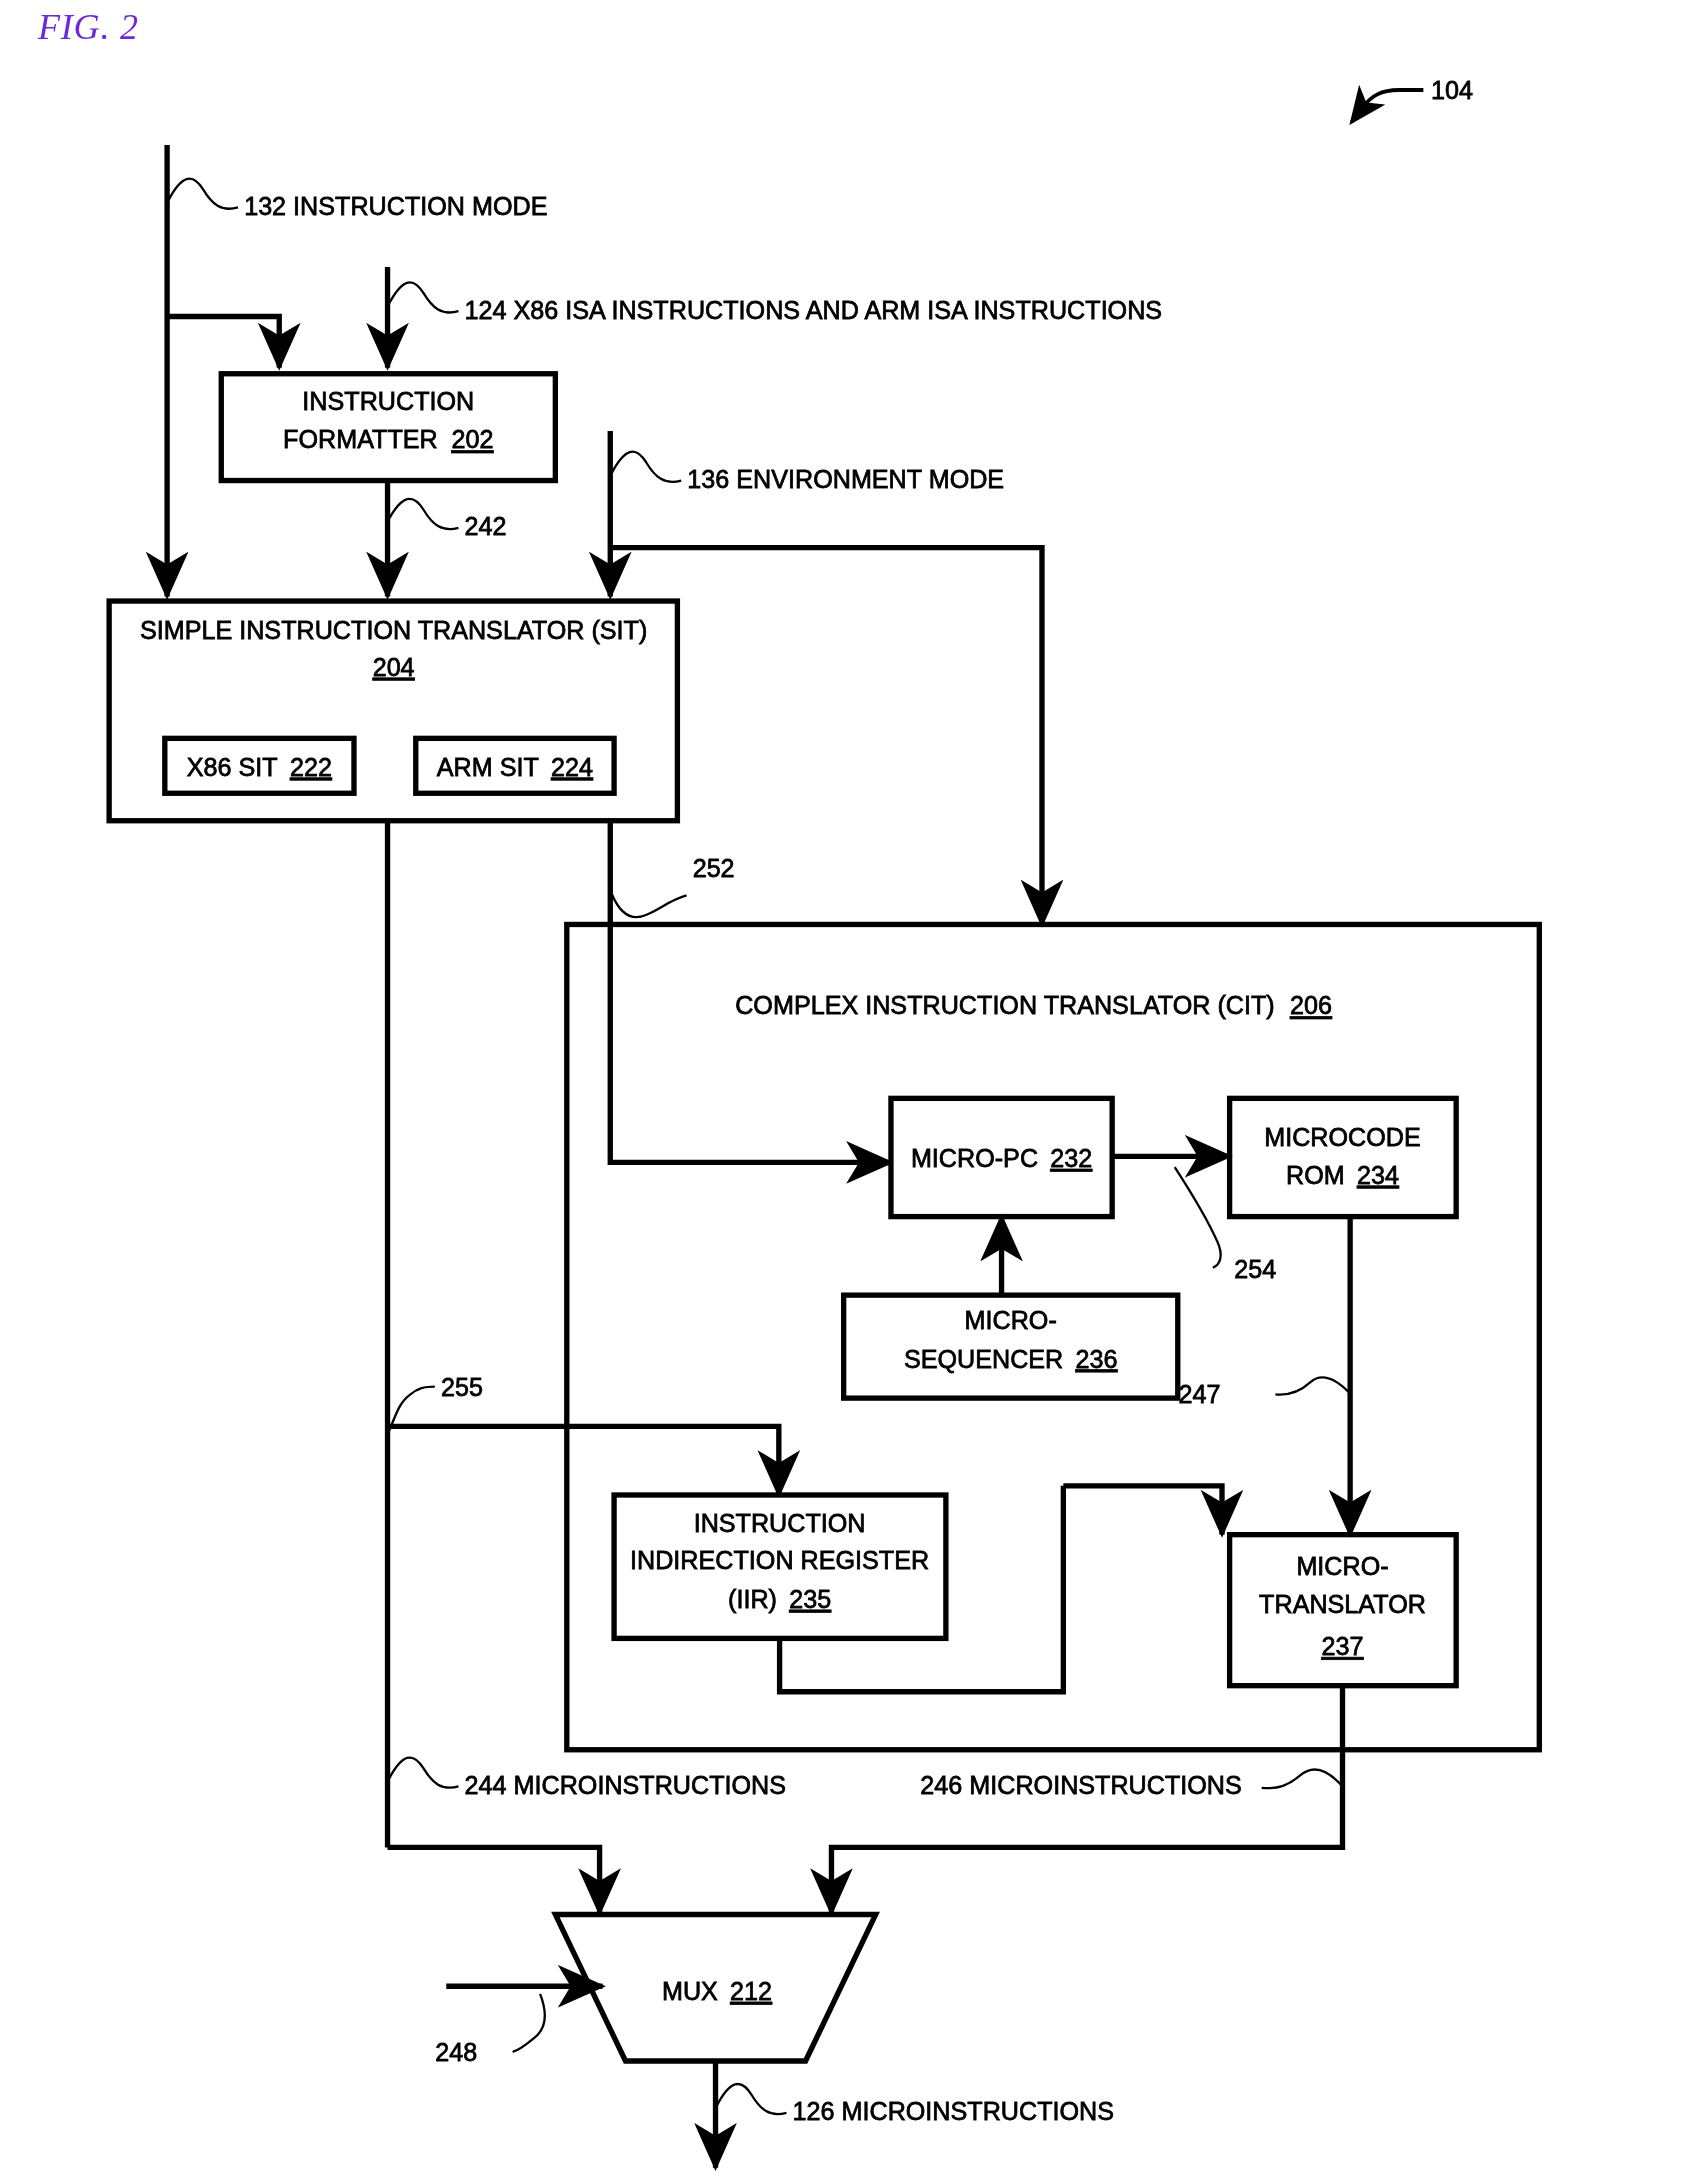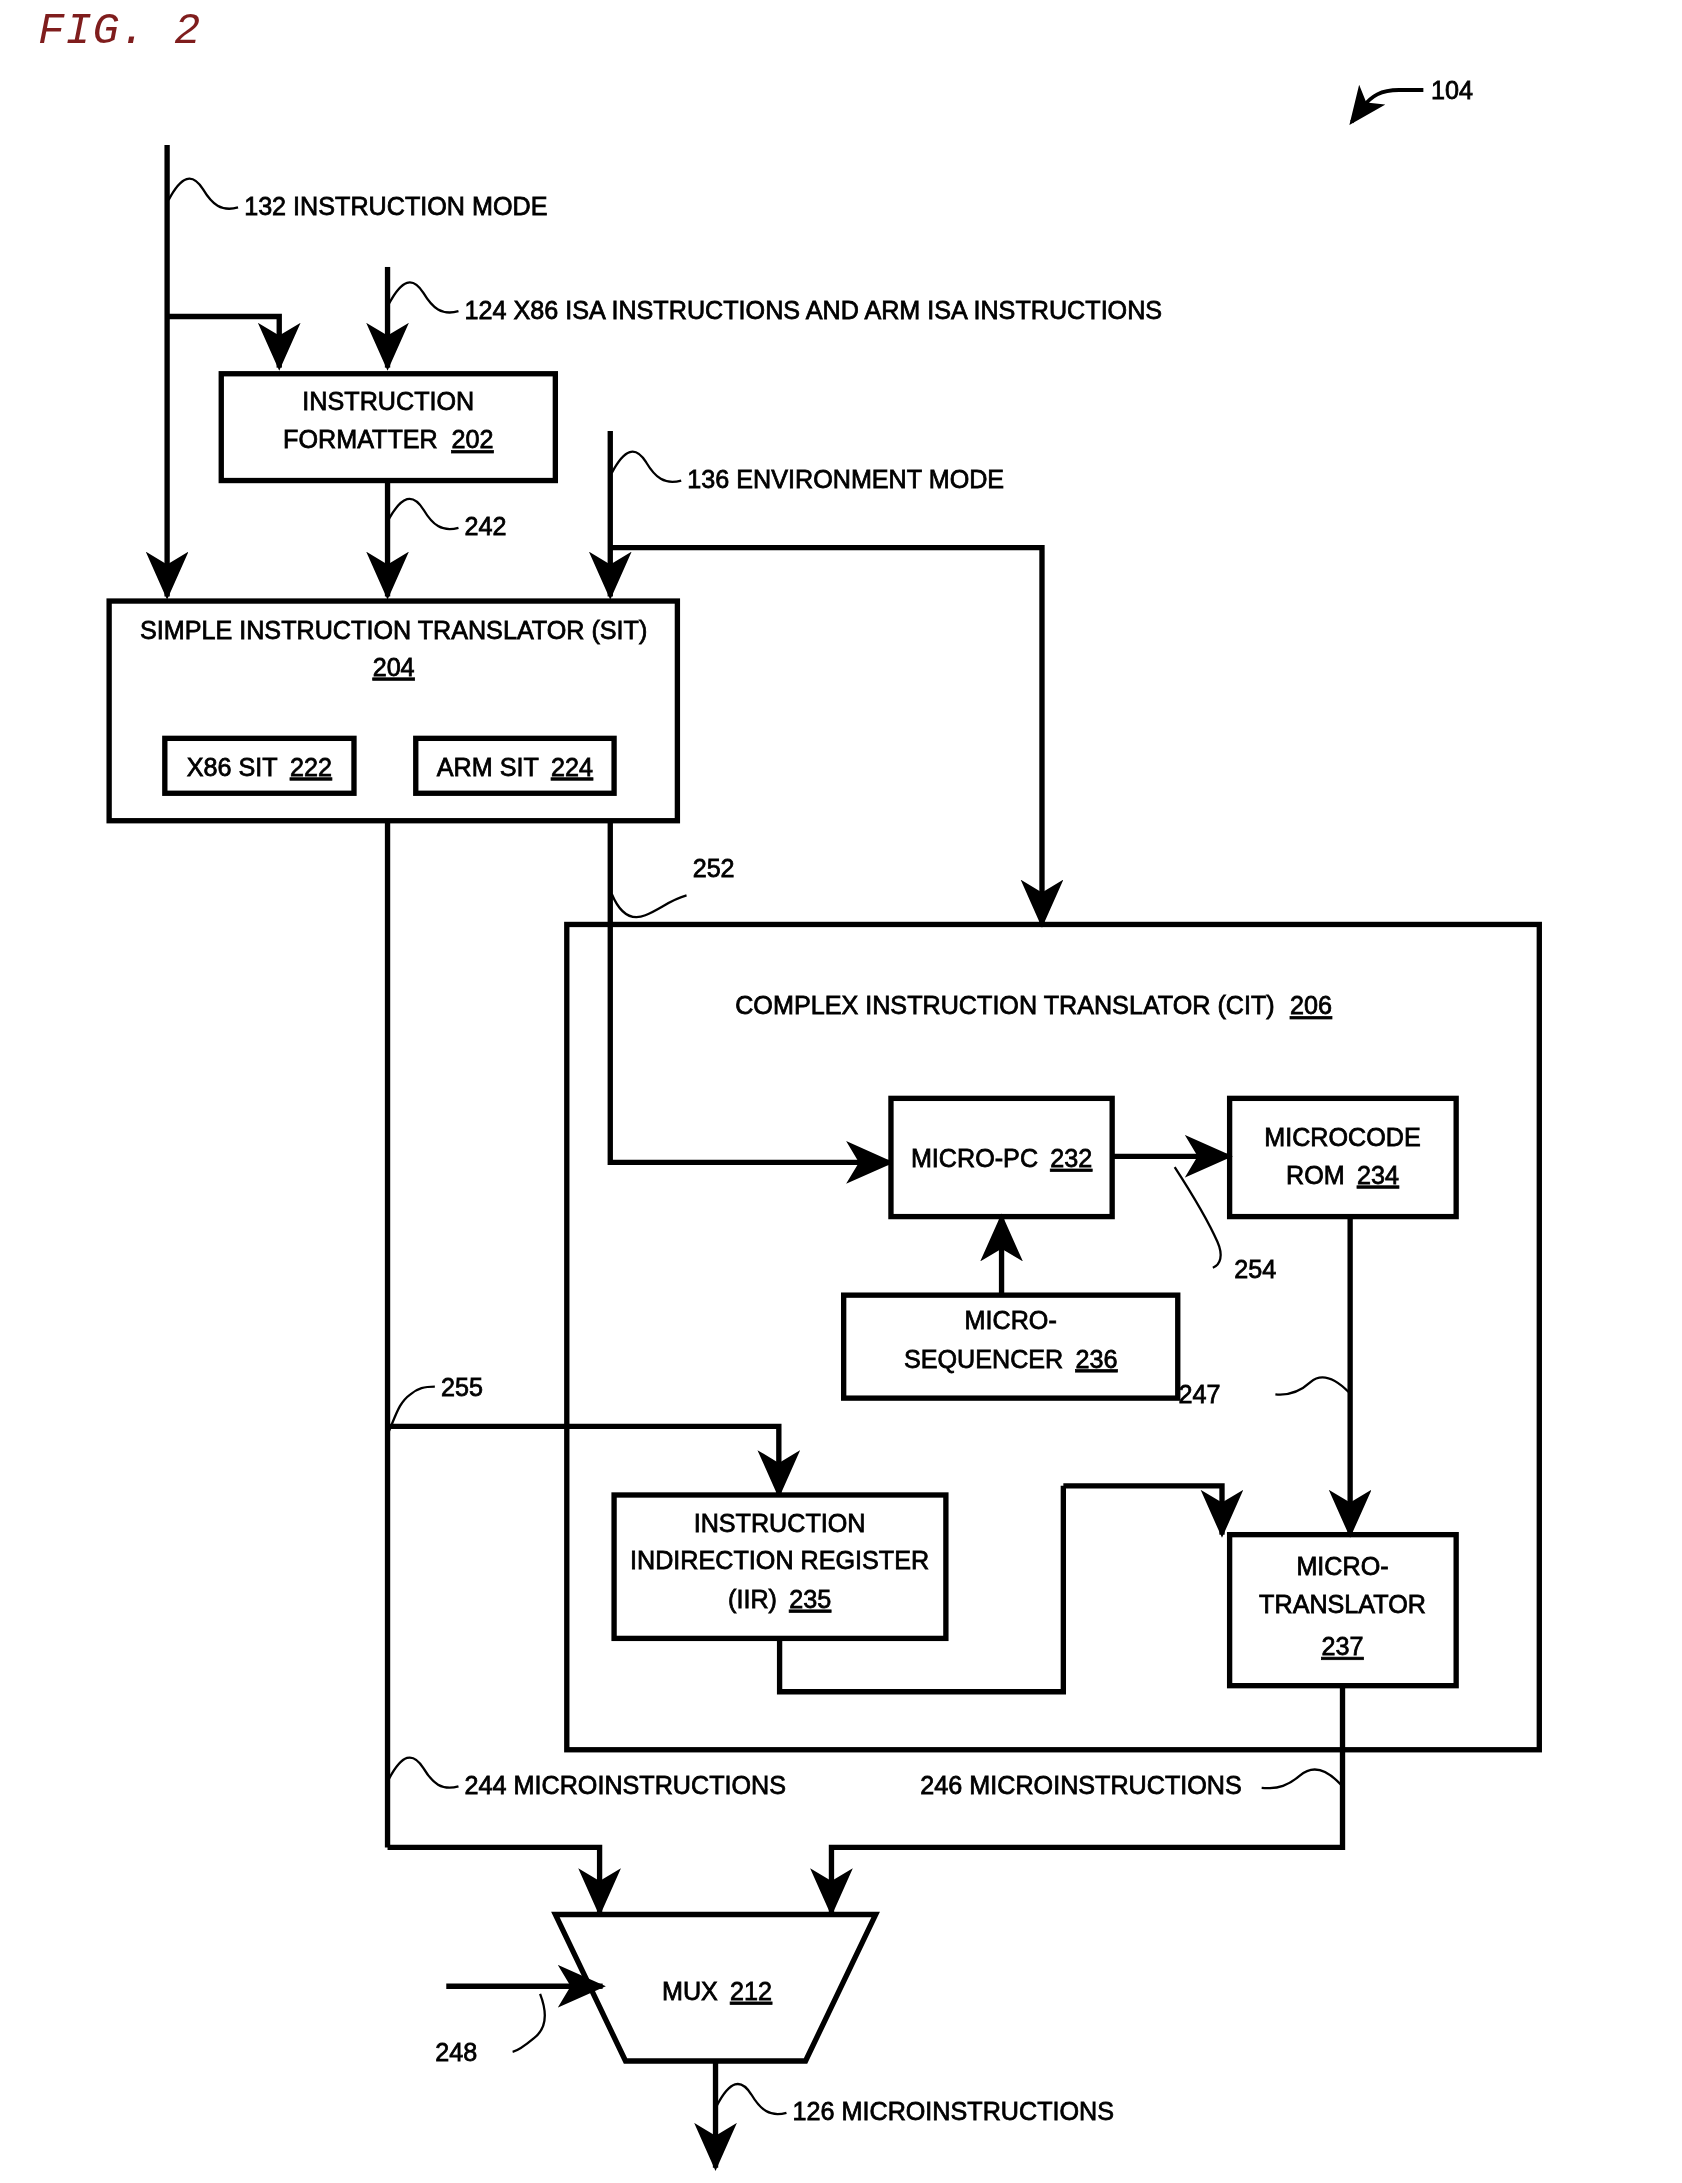--- a/index.html
+++ b/index.html
@@ -1,22 +1,22 @@
 <!DOCTYPE html>
 <html style="font-size:12.2px"><head>
 <meta charset="utf-8">
 <style>
   html,body{margin:0;padding:0;background:#ffffff;}
   body{width:1682px;height:2183px;position:relative;font-family:"Liberation Sans",sans-serif;}
   #fig{position:absolute;left:0;top:0;width:1682px;height:2183px;}
   .figlabel{
     position:absolute;left:38px;top:6.1px;
-    font-family:Liberation Mono, monospace;
-    font-size:44px;font-style:italic;font-weight:400;
-    letter-spacing:0.8px;color:#7f1d1d;
+    font-family:Liberation Serif, serif;
+    font-size:36px;font-style:italic;font-weight:400;
+    letter-spacing:0.8px;color:#6d28d9;
   }
   svg text{font-family:"Liberation Sans",sans-serif;fill:#000;}
   .bx{font-size:33px;}
   .lbl{font-size:33px;}
   .ref{font-size:33px;}
   .und{text-decoration:underline;}
 </style>
 </head>
 <body>
 

